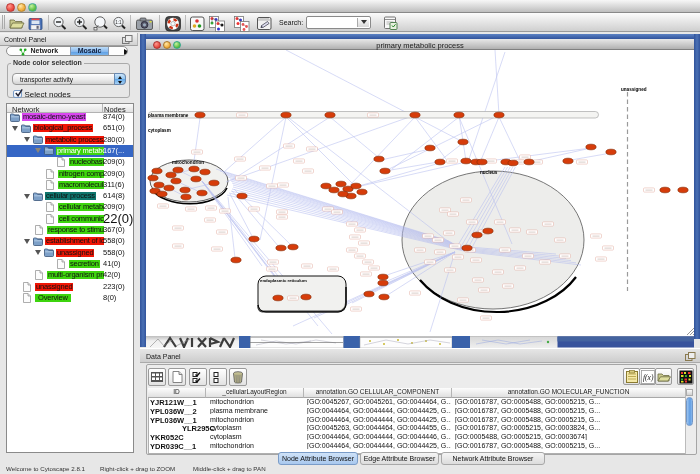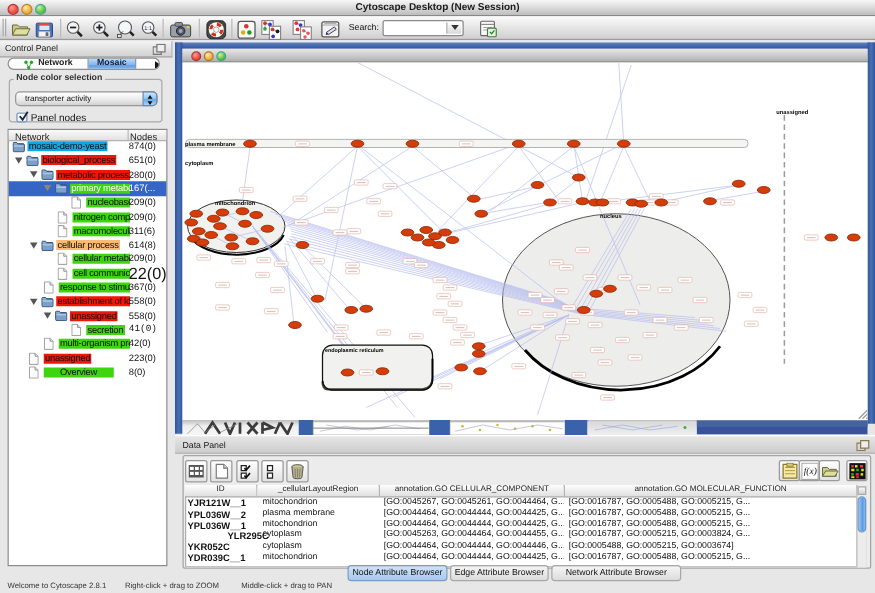--- a/index.html
+++ b/index.html
@@ -6,21 +6,20 @@
  font-family:"Liberation Sans",sans-serif;background:#e7e7e7;}
 .abs{position:absolute;}
 .tl{position:absolute;border-radius:50%;width:7px;height:7px;top:3px;}
 </style></head><body>
 
 <div class="abs" style="left:0;top:0;width:700px;height:13px;
 background:linear-gradient(#f7f7f7,#d5d5d5 60%,#bdbdbd);border-bottom:1px solid #888;box-sizing:border-box;">
 <div class="tl" style="left:6px;background:radial-gradient(circle at 35% 30%,#ff9a90,#ee4d41 60%,#c93a30);border:0.5px solid #b33;"></div>
 <div class="tl" style="left:17px;background:radial-gradient(circle at 35% 30%,#ffe9a8,#f3ad3d 60%,#d3922c);border:0.5px solid #b8862c;"></div>
 <div class="tl" style="left:28px;background:radial-gradient(circle at 35% 30%,#c4f4a0,#61c045 60%,#47a32f);border:0.5px solid #4a9;"></div>
-<div class="abs" style="left:0;top:1px;width:700px;text-align:center;font-size:8px;font-weight:600;color:#1a1a1a;">Cytoscape Desktop (New Session)</div>
 </div>
 <div class="abs" style="left:0;top:13px;width:700px;height:19px;
 background:linear-gradient(#fbfbfb,#e3e3e3 55%,#cfcfcf);border-bottom:1px solid #9a9a9a;box-sizing:border-box;">
 <div class="abs" style="left:2px;top:2px;width:1px;height:14px;background:#aaa;"></div>
 <div class="abs" style="left:4px;top:2px;width:1px;height:14px;background:#aaa;"></div>
 </div>
 <svg class="abs" style="left:8px;top:16px" width="380" height="16" viewBox="0 0 380 16">
 
 <g>
 <path d="M2 12 L2 4 L6 4 L7.5 5.5 L14 5.5 L14 12 Z" fill="#c9c98e" stroke="#6b6b40" stroke-width="0.8"></path>
@@ -162,33 +161,33 @@
 <div class="abs" style="left:7px;top:2px;font-size:6.5px;color:#111;">transporter activity</div>
 <div class="abs" style="right:-1px;top:-1px;width:12px;height:12px;background:linear-gradient(#cfe6fa,#8ec4f0 50%,#5fa6e8 50%,#a8d2f4);border:1px solid #6888b0;border-radius:0 4px 4px 0;box-sizing:border-box;">
 <div class="abs" style="left:3px;top:1.5px;width:0;height:0;border-left:2.5px solid transparent;border-right:2.5px solid transparent;border-bottom:3.5px solid #111;"></div>
 <div class="abs" style="left:3px;top:6.5px;width:0;height:0;border-left:2.5px solid transparent;border-right:2.5px solid transparent;border-top:3.5px solid #111;"></div>
 </div>
 </div>
 <div class="abs" style="left:13.4px;top:89.7px;width:8.5px;height:8.5px;background:linear-gradient(#fff,#e8f0fa);border:1.3px solid #7a9cc8;border-radius:2px;box-sizing:border-box;"></div>
 <svg class="abs" style="left:14px;top:88px" width="10" height="10" viewBox="0 0 11 11">
 <path d="M2 5.5 L4.5 8.5 L9 1.5" fill="none" stroke="#223" stroke-width="1.6"></path>
 </svg>
-<div class="abs" style="left:24.5px;top:90px;font-size:8px;color:#111;">Panel nodes</div>
+<div class="abs" style="left:24.5px;top:90px;font-size:8px;color:#111;">Select nodes</div>
 <div class="abs" style="left:6px;top:103px;width:128px;height:350px;background:#fff;border:1px solid #8a8a8a;box-sizing:border-box;"></div>
 <div class="abs" style="left:7px;top:104px;width:126px;height:9px;background:linear-gradient(#fafafa,#e2e2e2);border-bottom:1px solid #b2b2b2;box-sizing:border-box;">
 <div class="abs" style="left:5px;top:1px;font-size:7.5px;color:#222;">Network</div>
 <div class="abs" style="left:97px;top:1px;font-size:7.5px;color:#222;">Nodes</div>
 <div class="abs" style="left:95px;top:0;width:1px;height:9px;background:#b8b8b8;"></div>
 </div>
 <svg class="abs" style="left:10px;top:112.5px" width="10" height="9" viewBox="0 0 10 9">
 <rect x="0.5" y="2" width="9" height="6.5" rx="1" fill="#7da0c8" stroke="#3a567a" stroke-width="0.8"></rect>
 <path d="M0.5 3 L0.5 1.5 Q0.5 1 1 1 L3.5 1 L4.5 2.2 L9 2.2" fill="#8db0d8" stroke="#3a567a" stroke-width="0.8"></path>
 <rect x="1.2" y="3.2" width="7.6" height="1.2" fill="#b8d0e8" opacity="0.8"></rect>
 </svg>
-<div class="abs" style="left:22px;top:113.0px;max-width:80px;overflow:hidden;white-space:nowrap;background:#0ea5e9;font-size:7.5px;letter-spacing:-0.2px;line-height:8px;color:#111;padding:0 1px;height:8px;">mosaic-demo-yeast</div>
+<div class="abs" style="left:22px;top:113.0px;max-width:80px;overflow:hidden;white-space:nowrap;background:#d946ef;font-size:7.5px;letter-spacing:-0.2px;line-height:8px;color:#111;padding:0 1px;height:8px;">mosaic-demo-yeast</div>
 <div class="abs" style="left:103px;top:113.0px;font-size:7.5px;line-height:8px;color:#111;">874(0)</div>
 <div class="abs" style="left:12px;top:125.8px;width:0;height:0;border-left:3.5px solid transparent;border-right:3.5px solid transparent;border-top:5px solid #555;"></div>
 <svg class="abs" style="left:21px;top:123.8px" width="10" height="9" viewBox="0 0 10 9">
 <rect x="0.5" y="2" width="9" height="6.5" rx="1" fill="#7da0c8" stroke="#3a567a" stroke-width="0.8"></rect>
 <path d="M0.5 3 L0.5 1.5 Q0.5 1 1 1 L3.5 1 L4.5 2.2 L9 2.2" fill="#8db0d8" stroke="#3a567a" stroke-width="0.8"></path>
 <rect x="1.2" y="3.2" width="7.6" height="1.2" fill="#b8d0e8" opacity="0.8"></rect>
 </svg>
 <div class="abs" style="left:33px;top:124.3px;max-width:69px;overflow:hidden;white-space:nowrap;background:#f01505;font-size:7.5px;letter-spacing:-0.2px;line-height:8px;color:#111;padding:0 1px;height:8px;">biological_process</div>
 <div class="abs" style="left:103px;top:124.3px;font-size:7.5px;line-height:8px;color:#111;">651(0)</div>
 <div class="abs" style="left:24px;top:137.1px;width:0;height:0;border-left:3.5px solid transparent;border-right:3.5px solid transparent;border-top:5px solid #555;"></div>
@@ -225,21 +224,21 @@
 <path d="M5 0.5 L5 3 L7.5 3" fill="#e0e0e0" stroke="#999" stroke-width="0.8"></path>
 </svg>
 <div class="abs" style="left:58px;top:180.8px;max-width:44px;overflow:hidden;white-space:nowrap;background:#3ed40e;font-size:7.5px;letter-spacing:-0.2px;line-height:8px;color:#111;padding:0 1px;height:8px;">macromolecule</div>
 <div class="abs" style="left:103px;top:180.8px;font-size:7.5px;line-height:8px;color:#111;">311(6)</div>
 <div class="abs" style="left:24px;top:193.6px;width:0;height:0;border-left:3.5px solid transparent;border-right:3.5px solid transparent;border-top:5px solid #555;"></div>
 <svg class="abs" style="left:33px;top:191.6px" width="10" height="9" viewBox="0 0 10 9">
 <rect x="0.5" y="2" width="9" height="6.5" rx="1" fill="#7da0c8" stroke="#3a567a" stroke-width="0.8"></rect>
 <path d="M0.5 3 L0.5 1.5 Q0.5 1 1 1 L3.5 1 L4.5 2.2 L9 2.2" fill="#8db0d8" stroke="#3a567a" stroke-width="0.8"></path>
 <rect x="1.2" y="3.2" width="7.6" height="1.2" fill="#b8d0e8" opacity="0.8"></rect>
 </svg>
-<div class="abs" style="left:45px;top:192.1px;max-width:57px;overflow:hidden;white-space:nowrap;background:#fdba74;font-size:7.5px;letter-spacing:-0.2px;line-height:8px;color:#111;padding:0 1px;height:8px;">cellular process</div>
+<div class="abs" style="left:45px;top:192.1px;max-width:57px;overflow:hidden;white-space:nowrap;background:#0f766e;font-size:7.5px;letter-spacing:-0.2px;line-height:8px;color:#111;padding:0 1px;height:8px;">cellular process</div>
 <div class="abs" style="left:103px;top:192.1px;font-size:7.5px;line-height:8px;color:#111;">614(8)</div>
 <svg class="abs" style="left:46px;top:202.4px" width="8" height="10" viewBox="0 0 8 10">
 <path d="M0.5 0.5 L5 0.5 L7.5 3 L7.5 9.5 L0.5 9.5 Z" fill="#fcfcfc" stroke="#999" stroke-width="0.8"></path>
 <path d="M5 0.5 L5 3 L7.5 3" fill="#e0e0e0" stroke="#999" stroke-width="0.8"></path>
 </svg>
 <div class="abs" style="left:58px;top:203.4px;max-width:44px;overflow:hidden;white-space:nowrap;background:#3ed40e;font-size:7.5px;letter-spacing:-0.2px;line-height:8px;color:#111;padding:0 1px;height:8px;">cellular metabo</div>
 <div class="abs" style="left:103px;top:203.4px;font-size:7.5px;line-height:8px;color:#111;">209(0)</div>
 <svg class="abs" style="left:46px;top:213.7px" width="8" height="10" viewBox="0 0 8 10">
 <path d="M0.5 0.5 L5 0.5 L7.5 3 L7.5 9.5 L0.5 9.5 Z" fill="#fcfcfc" stroke="#999" stroke-width="0.8"></path>
 <path d="M5 0.5 L5 3 L7.5 3" fill="#e0e0e0" stroke="#999" stroke-width="0.8"></path>
@@ -266,47 +265,48 @@
 <path d="M0.5 3 L0.5 1.5 Q0.5 1 1 1 L3.5 1 L4.5 2.2 L9 2.2" fill="#8db0d8" stroke="#3a567a" stroke-width="0.8"></path>
 <rect x="1.2" y="3.2" width="7.6" height="1.2" fill="#b8d0e8" opacity="0.8"></rect>
 </svg>
 <div class="abs" style="left:56px;top:248.6px;max-width:46px;overflow:hidden;white-space:nowrap;background:#f01505;font-size:7.5px;letter-spacing:-0.2px;line-height:8px;color:#111;padding:0 1px;height:8px;">unassigned</div>
 <div class="abs" style="left:103px;top:248.6px;font-size:7.5px;line-height:8px;color:#111;">558(0)</div>
 <svg class="abs" style="left:57px;top:258.9px" width="8" height="10" viewBox="0 0 8 10">
 <path d="M0.5 0.5 L5 0.5 L7.5 3 L7.5 9.5 L0.5 9.5 Z" fill="#fcfcfc" stroke="#999" stroke-width="0.8"></path>
 <path d="M5 0.5 L5 3 L7.5 3" fill="#e0e0e0" stroke="#999" stroke-width="0.8"></path>
 </svg>
 <div class="abs" style="left:69px;top:259.9px;max-width:33px;overflow:hidden;white-space:nowrap;background:#3ed40e;font-size:7.5px;letter-spacing:-0.2px;line-height:8px;color:#111;padding:0 1px;height:8px;">secretion</div>
-<div class="abs" style="left:103px;top:259.9px;font-size:7.5px;line-height:8px;color:#111;font-family:Liberation Mono, monospace;">41(0)</div>
+<div class="abs" style="left:103px;top:259.9px;font-size:7.5px;line-height:8px;color:#111;">41(0)</div>
 <svg class="abs" style="left:35px;top:270.2px" width="8" height="10" viewBox="0 0 8 10">
 <path d="M0.5 0.5 L5 0.5 L7.5 3 L7.5 9.5 L0.5 9.5 Z" fill="#fcfcfc" stroke="#999" stroke-width="0.8"></path>
 <path d="M5 0.5 L5 3 L7.5 3" fill="#e0e0e0" stroke="#999" stroke-width="0.8"></path>
 </svg>
 <div class="abs" style="left:47px;top:271.2px;max-width:55px;overflow:hidden;white-space:nowrap;background:#3ed40e;font-size:7.5px;letter-spacing:-0.2px;line-height:8px;color:#111;padding:0 1px;height:8px;">multi-organism pro</div>
 <div class="abs" style="left:103px;top:271.2px;font-size:7.5px;line-height:8px;color:#111;">42(0)</div>
 <svg class="abs" style="left:23px;top:281.5px" width="8" height="10" viewBox="0 0 8 10">
 <path d="M0.5 0.5 L5 0.5 L7.5 3 L7.5 9.5 L0.5 9.5 Z" fill="#fcfcfc" stroke="#999" stroke-width="0.8"></path>
 <path d="M5 0.5 L5 3 L7.5 3" fill="#e0e0e0" stroke="#999" stroke-width="0.8"></path>
 </svg>
 <div class="abs" style="left:35px;top:282.5px;max-width:67px;overflow:hidden;white-space:nowrap;background:#f01505;font-size:7.5px;letter-spacing:-0.2px;line-height:8px;color:#111;padding:0 1px;height:8px;">unassigned</div>
 <div class="abs" style="left:103px;top:282.5px;font-size:7.5px;line-height:8px;color:#111;">223(0)</div>
 <svg class="abs" style="left:23px;top:292.8px" width="8" height="10" viewBox="0 0 8 10">
 <path d="M0.5 0.5 L5 0.5 L7.5 3 L7.5 9.5 L0.5 9.5 Z" fill="#fcfcfc" stroke="#999" stroke-width="0.8"></path>
 <path d="M5 0.5 L5 3 L7.5 3" fill="#e0e0e0" stroke="#999" stroke-width="0.8"></path>
 </svg>
-<div class="abs" style="left:35px;top:293.8px;max-width:67px;overflow:hidden;white-space:nowrap;background:#3ed40e;font-size:7.5px;letter-spacing:-0.2px;line-height:8px;color:#111;padding:0 13px;height:8px;">Overview</div>
+<div class="abs" style="left:35px;top:293.8px;max-width:67px;overflow:hidden;white-space:nowrap;background:#3ed40e;font-size:7.5px;letter-spacing:-0.2px;line-height:8px;color:#111;padding:0 3px;height:8px;">Overview</div>
 <div class="abs" style="left:103px;top:293.8px;font-size:7.5px;line-height:8px;color:#111;">8(0)</div>
 <div class="abs" style="left:140px;top:34px;width:560px;height:5px;background:linear-gradient(#5c82c4,#31539b);"></div>
 <div class="abs" style="left:140px;top:34px;width:6px;height:313px;background:linear-gradient(90deg,#31539b,#4a70b4 50%,#31539b);"></div>
 <div class="abs" style="left:694px;top:34px;width:6px;height:305px;background:linear-gradient(90deg,#31539b,#4a70b4 50%,#31539b);"></div>
 <div class="abs" style="left:146px;top:39px;width:548px;height:11px;
 background:linear-gradient(#e8e8e8,#c2c2c2 70%,#b0b0b0);border-bottom:1px solid #808080;box-sizing:border-box;">
 <div class="tl" style="left:7px;top:2px;width:6px;height:6px;background:radial-gradient(circle at 35% 30%,#ff9a90,#e6493d 65%,#c03428);border:0.5px solid #a33;"></div>
 <div class="tl" style="left:17px;top:2px;width:6px;height:6px;background:radial-gradient(circle at 35% 30%,#ffe9a8,#f0ab3a 65%,#cf8f26);border:0.5px solid #a8762c;"></div>
 <div class="tl" style="left:27px;top:2px;width:6px;height:6px;background:radial-gradient(circle at 35% 30%,#c4f4a0,#5bbc41 65%,#3f9c28);border:0.5px solid #3a8;"></div>
+<div class="abs" style="left:0;top:1.5px;width:548px;text-align:center;font-size:7.5px;color:#1a1a1a;">primary metabolic process</div>
 </div>
 <div class="abs" style="left:146px;top:50px;width:548px;height:286px;background:#fff;"></div>
 <svg class="abs" style="left:146px;top:50px" width="548" height="286" viewBox="146 50 548 286">
     <ellipse cx="189" cy="181" rx="39" ry="21" fill="#f1f1ef" stroke="#333" stroke-width="0.8"></ellipse>
 <path d="M 152 189 A 39 21 0 0 0 227 188" fill="none" stroke="#000" stroke-width="1.6"></path>
 <ellipse cx="493" cy="240" rx="91" ry="69" fill="#ededeb" stroke="#555" stroke-width="0.8"></ellipse>
 <path d="M 420 280 A 91 69 0 0 0 576 277" fill="none" stroke="#000" stroke-width="2.2"></path>
 <g stroke="#b2b9ee" stroke-width="0.65" opacity="0.8">
       <line x1="216" y1="169" x2="449.0" y2="241.0"></line>
       <line x1="220" y1="171" x2="450.5" y2="241.85"></line>

